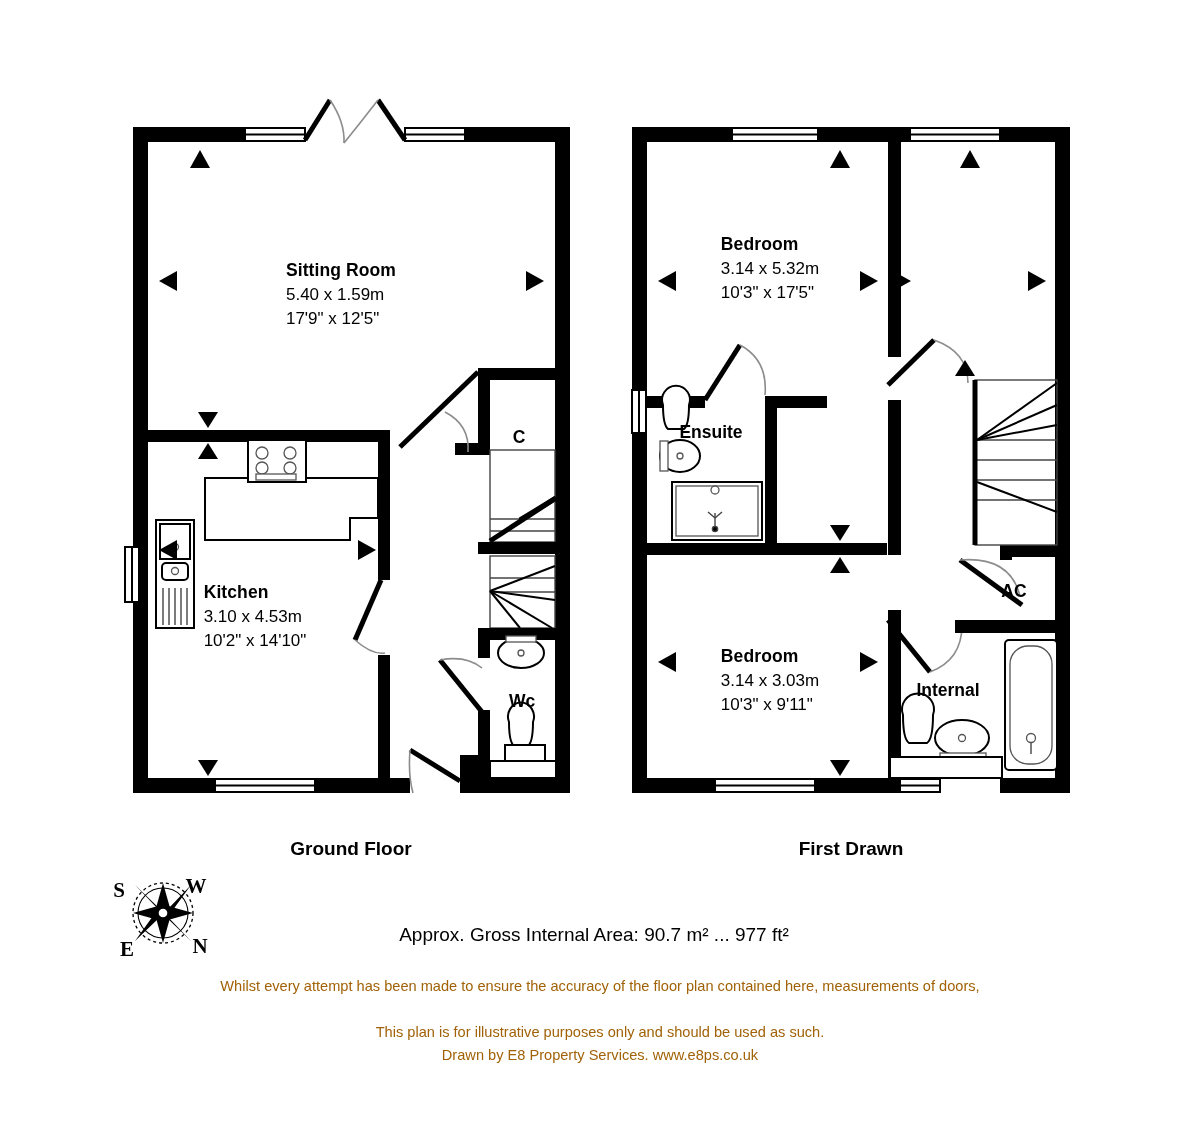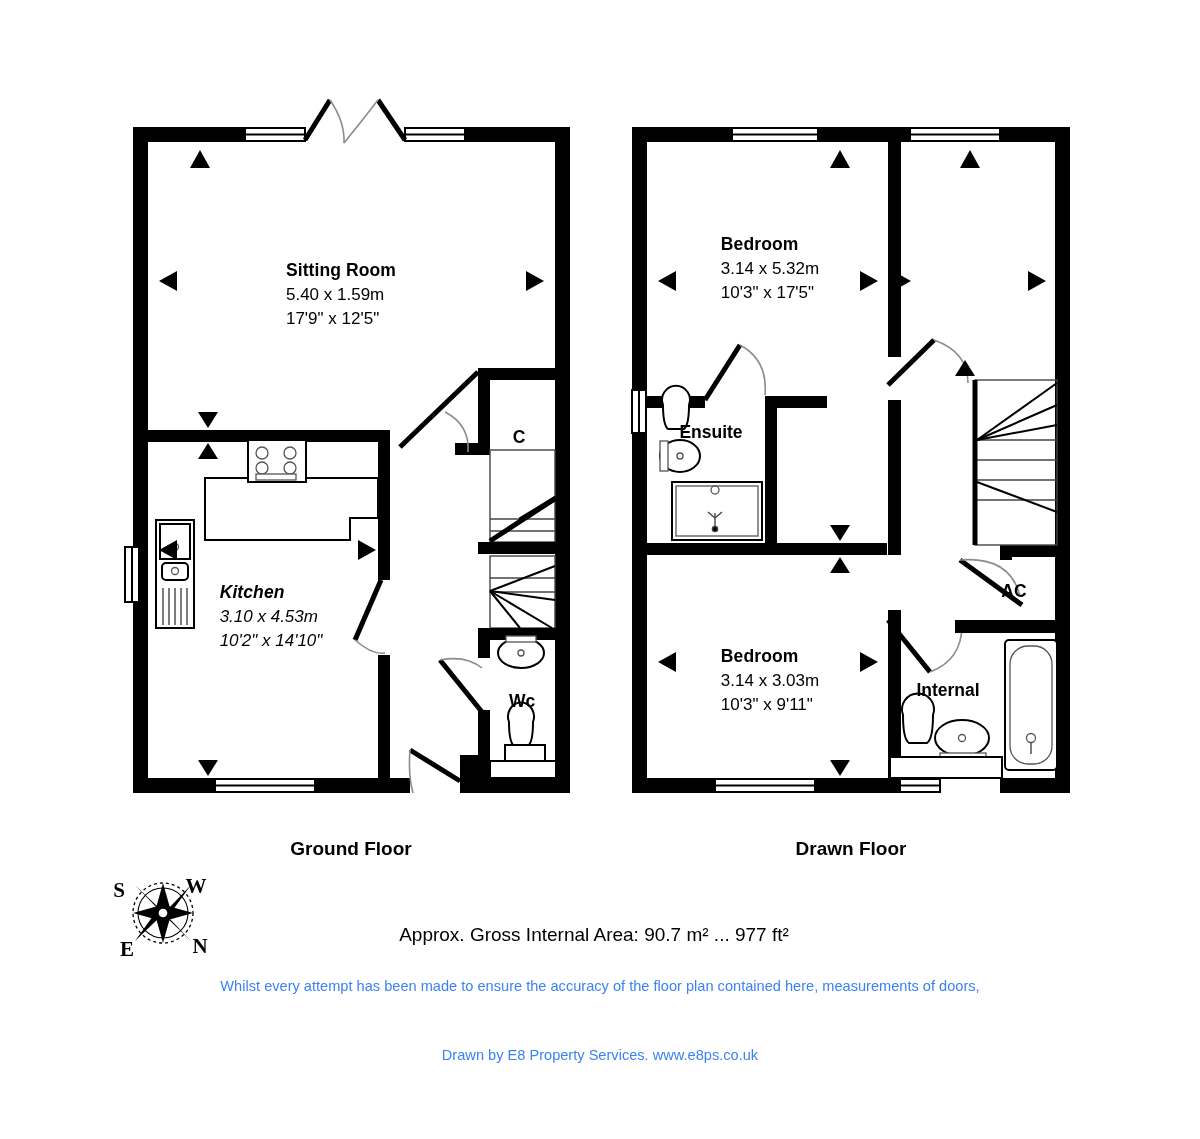--- a/index.html
+++ b/index.html
@@ -80,21 +80,21 @@
     transform: translate(-50%, 0);
     white-space: nowrap;
   }
   .disclaimer {
     position: absolute;
     left: 0;
     width: 1200px;
     text-align: center;
     font-size: 14.6px;
     line-height: 1.62;
-    color: #3b82f6;
+    color: #a16207;
   }
   .compass-wrap {
     position: absolute;
   }
   .compass-letter {
     position: absolute;
     font-family: "Liberation Serif", serif;
     font-weight: bold;
     font-size: 21px;
     transform: translate(-50%, -50%);
@@ -333,21 +333,21 @@
   </svg>
 
   <div class="label-layer">
 
     <div class="room-block" style="left:341px; top:258px;">
       <div class="room-name">Sitting Room</div>
       <div class="room-dim">5.40 x 1.59m</div>
       <div class="room-dim">17'9" x 12'5"</div>
     </div>
 
-    <div class="room-block" style="left:271px; top:580px;font-style:italic;">
+    <div class="room-block" style="left:255px; top:580px;">
       <div class="room-name">Kitchen</div>
       <div class="room-dim">3.10 x 4.53m</div>
       <div class="room-dim">10'2" x 14'10"</div>
     </div>
 
     <div class="small-label" style="left:519px; top:437px;">C</div>
     <div class="small-label" style="left:522px; top:701px;">Wc</div>
 
     <div class="room-block" style="left:770px; top:232px;">
       <div class="room-name">Bedroom</div>
@@ -360,28 +360,29 @@
       <div class="room-name">Bedroom</div>
       <div class="room-dim">3.14 x 3.03m</div>
       <div class="room-dim">10'3" x 9'11"</div>
     </div>
 
     <div class="small-label" style="left:711px; top:432px;">Ensuite</div>
     <div class="small-label" style="left:1014px; top:591px;">AC</div>
     <div class="small-label" style="left:948px; top:690px;">Internal</div>
 
     <div class="floor-title" style="left:351px; top:838px;">Ground Floor</div>
-    <div class="floor-title" style="left:851px; top:838px;">Drawn Floor</div>
+    <div class="floor-title" style="left:851px; top:838px;">First Drawn</div>
 
     <div class="compass-wrap" style="left:0; top:0;">
       <div class="compass-letter" style="left:119px; top:890px;">S</div>
       <div class="compass-letter" style="left:196px; top:886px;">W</div>
       <div class="compass-letter" style="left:127px; top:949px;">E</div>
       <div class="compass-letter" style="left:200px; top:946px;">N</div>
     </div>
 
     <div class="area-text" style="left:594px; top:924px;">Approx. Gross Internal Area: 90.7 m² ... 977 ft²</div>
 
     <div class="disclaimer" style="top:975px;">Whilst every attempt has been made to ensure the accuracy of the floor plan contained here, measurements of doors,</div>
+    <div class="disclaimer" style="top:1021px;">This plan is for illustrative purposes only and should be used as such.</div>
     <div class="disclaimer" style="top:1044px;">Drawn by E8 Property Services. www.e8ps.co.uk</div>
   </div>
 
 </div>
 
 </body></html>

